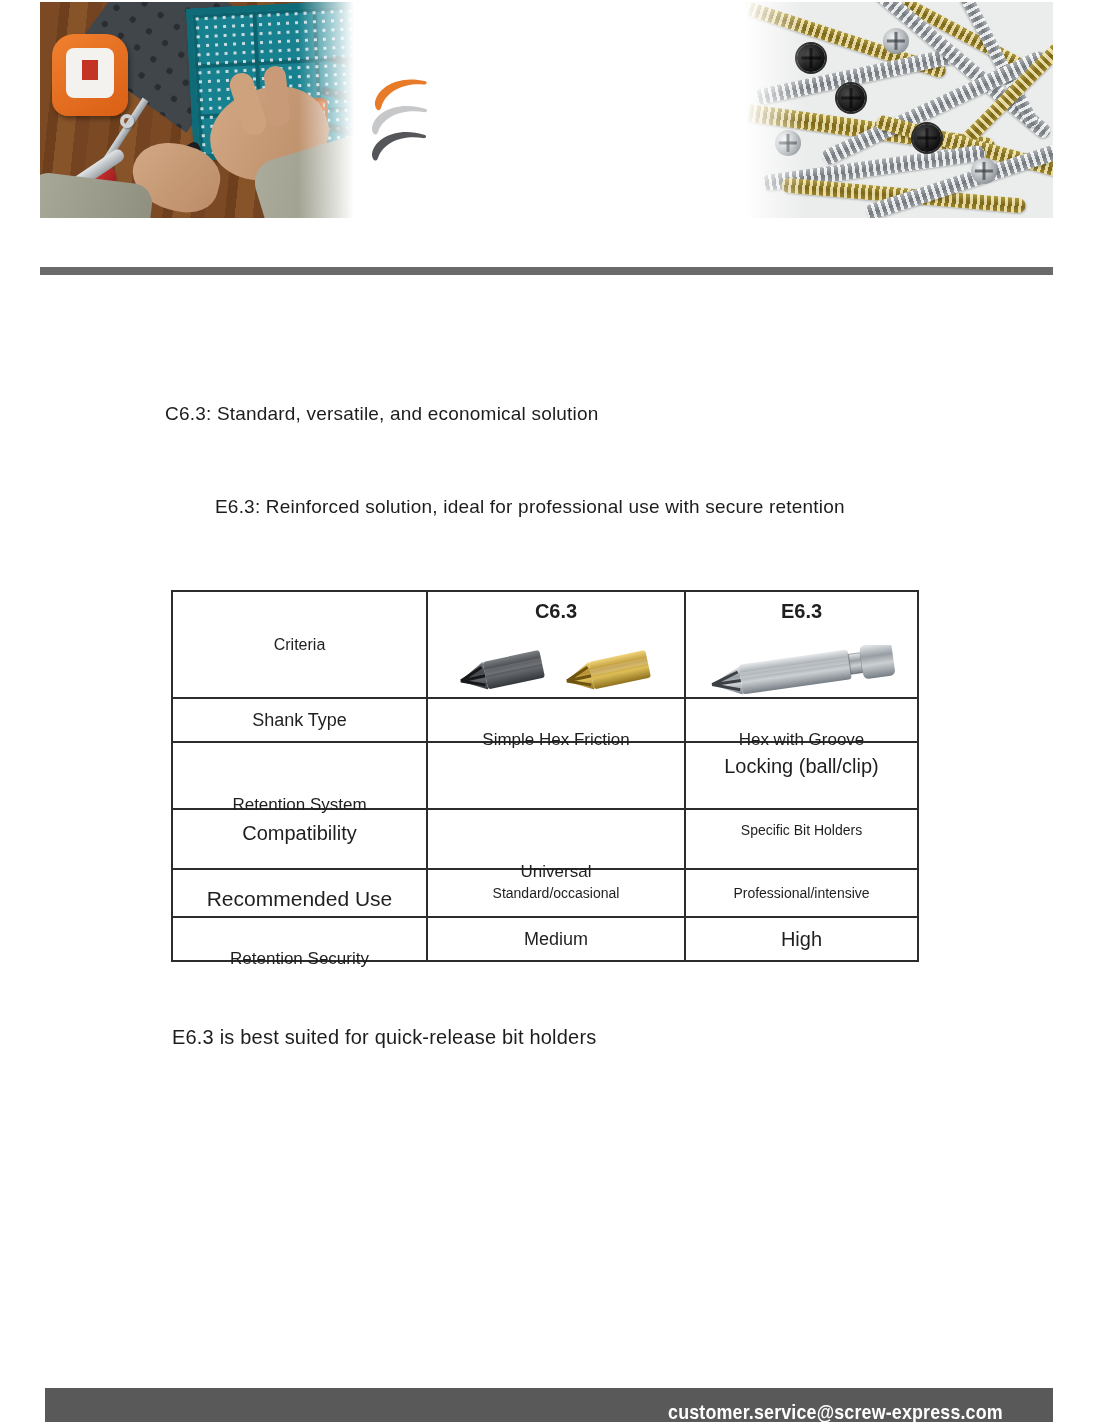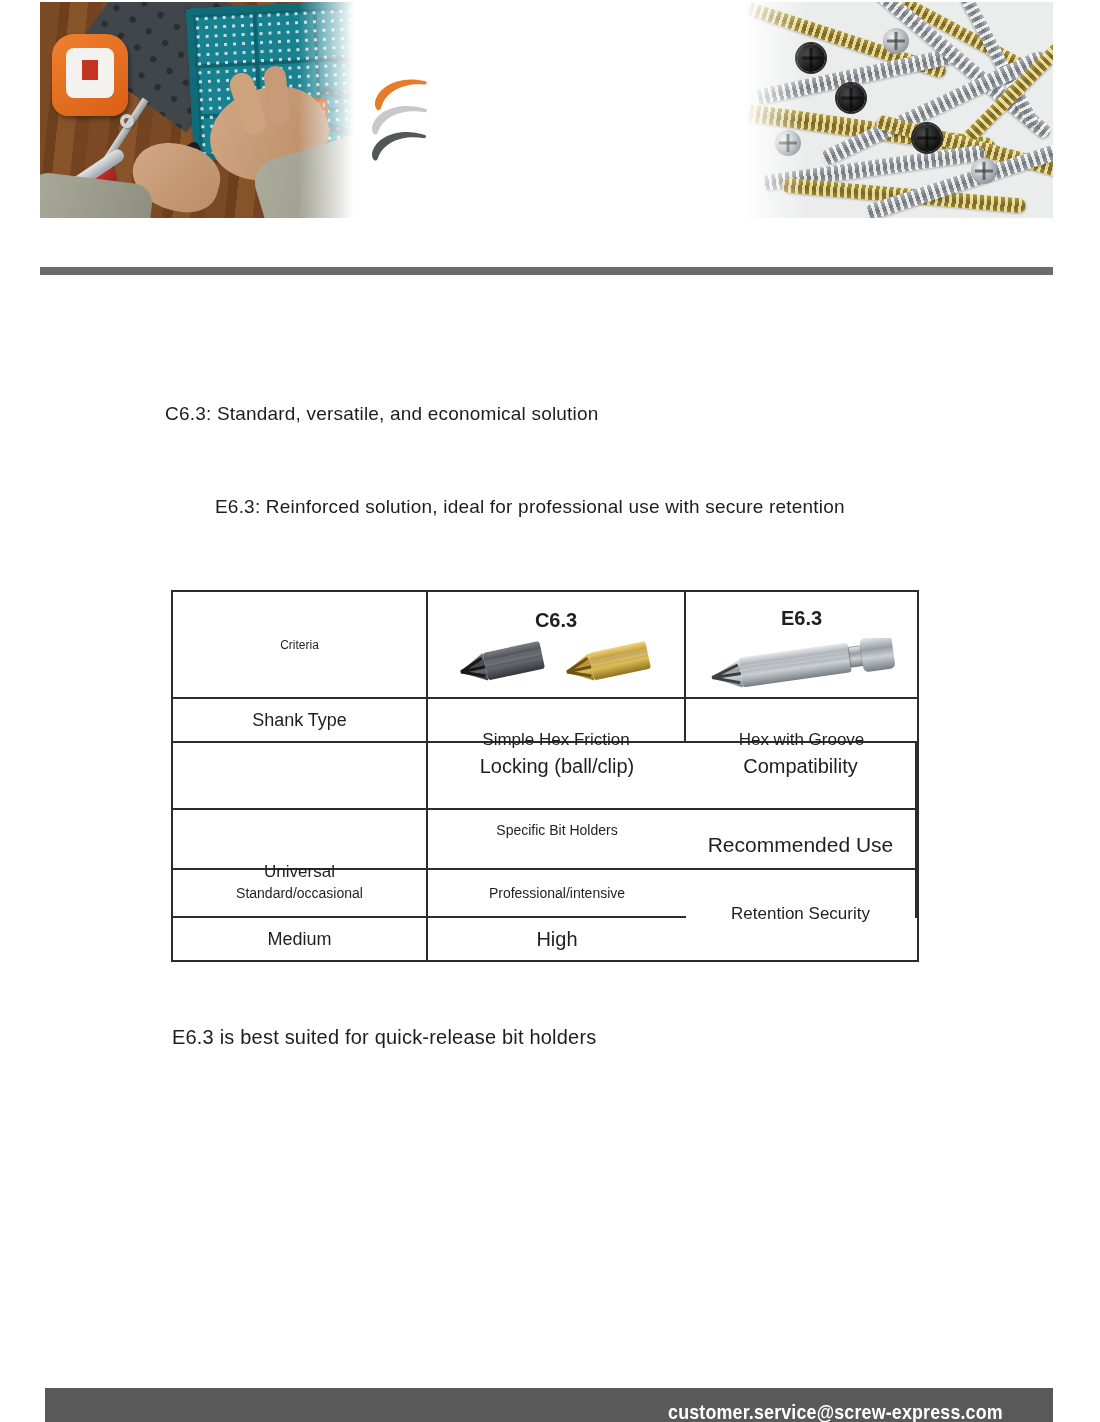--- a/index.html
+++ b/index.html
@@ -86,22 +86,22 @@
   
   .spec-table { position:absolute; left:171px; top:590px; width:748px; height:372px;
     border:2px solid #2c2c2c; display:grid;
     grid-template-columns:255px 258px 231px;
     grid-template-rows:107px 44px 67px 60px 48px 42px; }
   .cell { border-right:2px solid #2c2c2c; border-bottom:2px solid #2c2c2c;
     display:flex; align-items:center; justify-content:center; text-align:center; padding:2px 6px; }
   .cell.last-col { border-right:none; }
   .cell.last-row { border-bottom:none; }
   .cell.top-align { align-items:flex-start; padding-top:12px; }
-  .hdr-cell { flex-direction:column; justify-content:center; padding-top:8px; }
-  .criteria-label { font-size:12px; }
+  .hdr-cell { flex-direction:column; justify-content:space-between; padding-top:8px; }
+  .criteria-label { font-size:16px; }
   .hdr-title { font-size:20px; font-weight:700; margin-bottom:2px; }
   .lbl-md { font-size:18px; }
   .lbl-lg { font-size:20px; }
   .lbl-xl { font-size:21px;margin-top:11px; }
   .val-md { font-size:17px;margin-top:40px; }
   .val-sm { font-size:14px; }
   .val-lg { font-size:20px; }
   .bits-row { display:flex; align-items:center; gap:6px; margin-top:6px; }
 
   
@@ -252,20 +252,23 @@
         <span class="lbl-md">Shank Type</span>
       </div>
     <div class="cell">
         <span class="val-md">Simple Hex Friction</span>
       </div>
     <div class="cell last-col">
         <span class="val-md">Hex with Groove</span>
       </div>
 
     <div class="cell top-align">
+        <span class="val-md">Retention System</span>
+      </div>
+    <div class="cell top-align">
         <span class="val-md"></span>
       </div>
     <div class="cell top-align last-col">
         <span class="val-lg">Locking (ball/clip)</span>
       </div>
 
     <div class="cell top-align">
         <span class="lbl-lg">Compatibility</span>
       </div>
     <div class="cell top-align">

